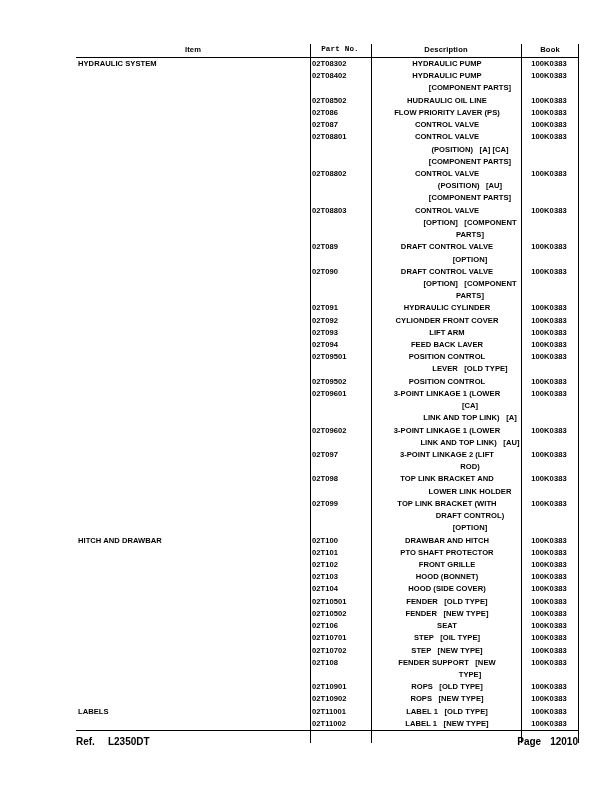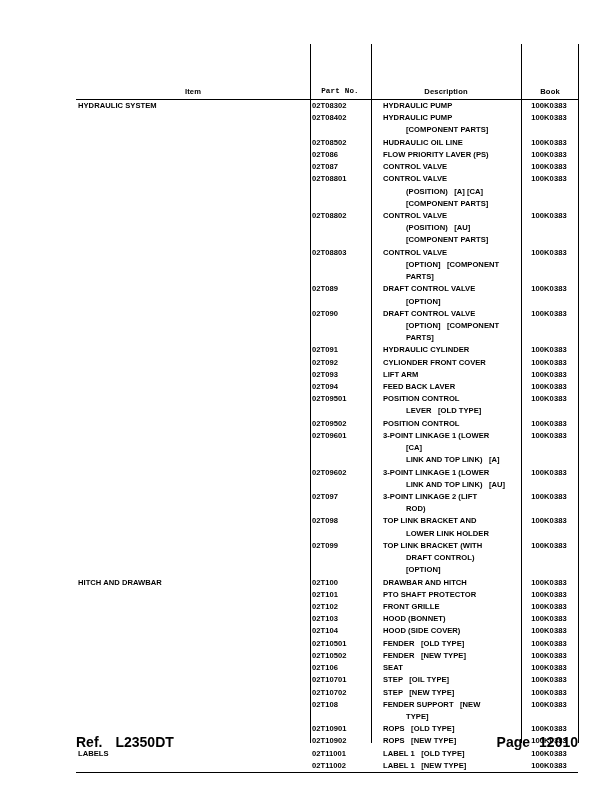--- a/index.html
+++ b/index.html
@@ -30,21 +30,20 @@
     position: absolute;
     left: 76px;
     top: 44px;
     width: 502px;
   }
 
   .thead {
     position: relative;
     height: 13px;
     border-bottom: 1.1px solid #000;
-    margin-top: 42px;
   }
   .thead .hcell {
     position: absolute;
     top: 0;
     font-size: 7.6px;
     font-weight: bold;
     line-height: 11px;
     text-align: center;
     letter-spacing: 0.02em;
   }
@@ -79,38 +78,38 @@
     position: absolute;
     top: 0;
     font-size: 7.6px;
     font-weight: bold;
     line-height: 12.22px;
     white-space: pre;
     letter-spacing: 0.005em;
   }
   .c-item { left: 2px;   width: 230px; text-align: left; }
   .c-part { left: 236px; width: 56px;  text-align: left; }
-  .c-desc { left: 299px; width: 144px; text-align: left; margin-left: 8px; }
+  .c-desc { left: 299px; width: 144px; text-align: center; }
   .c-book { left: 447px; width: 52px;  text-align: center; }
 
   .c-desc.cont { left: 322px; }
 
   
   #footer {
     position: absolute;
     left: 76px;
     top: 735px;
     width: 502px;
     height: 14px;
   }
   #footer .f-left,
   #footer .f-right {
     position: absolute;
     top: 0;
-    font-size: 14px;
+    font-size: 10px;
     font-weight: bold;
     line-height: 14px;
     white-space: pre;
   }
   #footer .f-left  { left: 0px; }
   #footer .f-right { right: 0px; text-align: right; margin-left: 20px; }
   .f-gap { display: inline-block; width: 13px; }
   .f-gap-sm { display: inline-block; width: 9px; }
 </style>
 </head>

